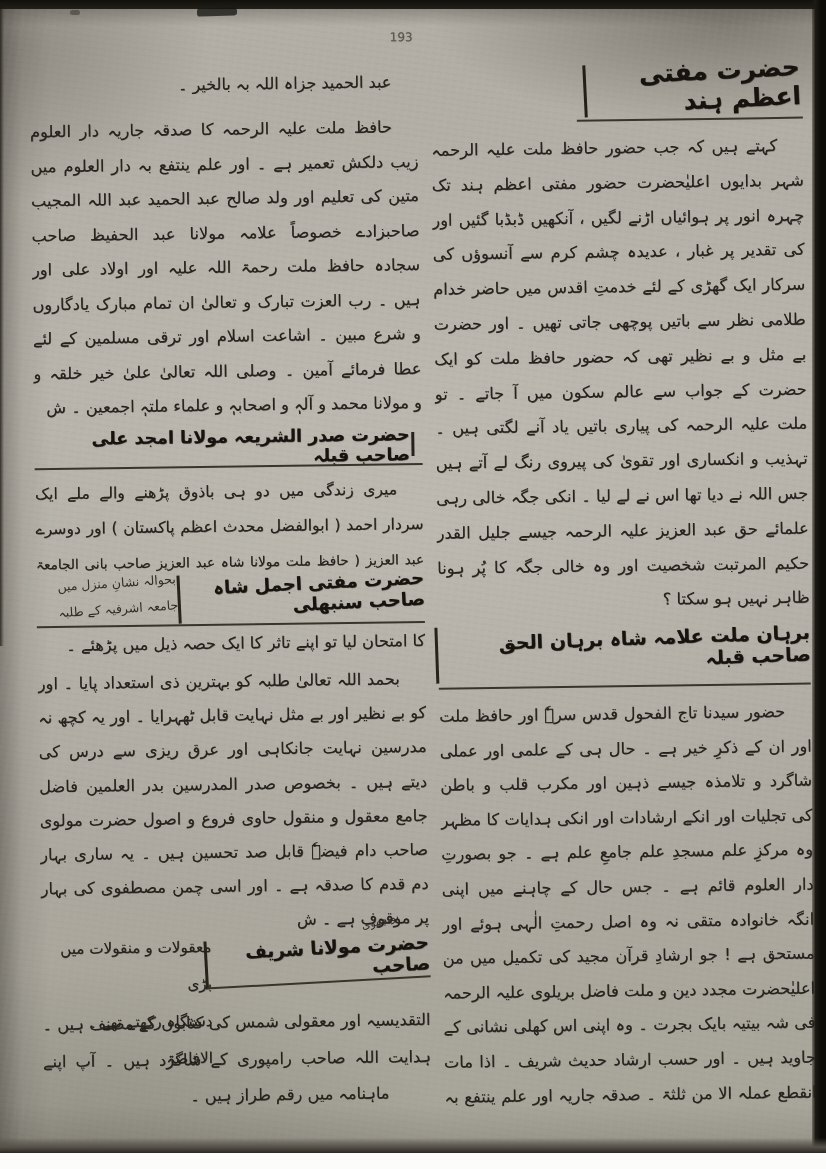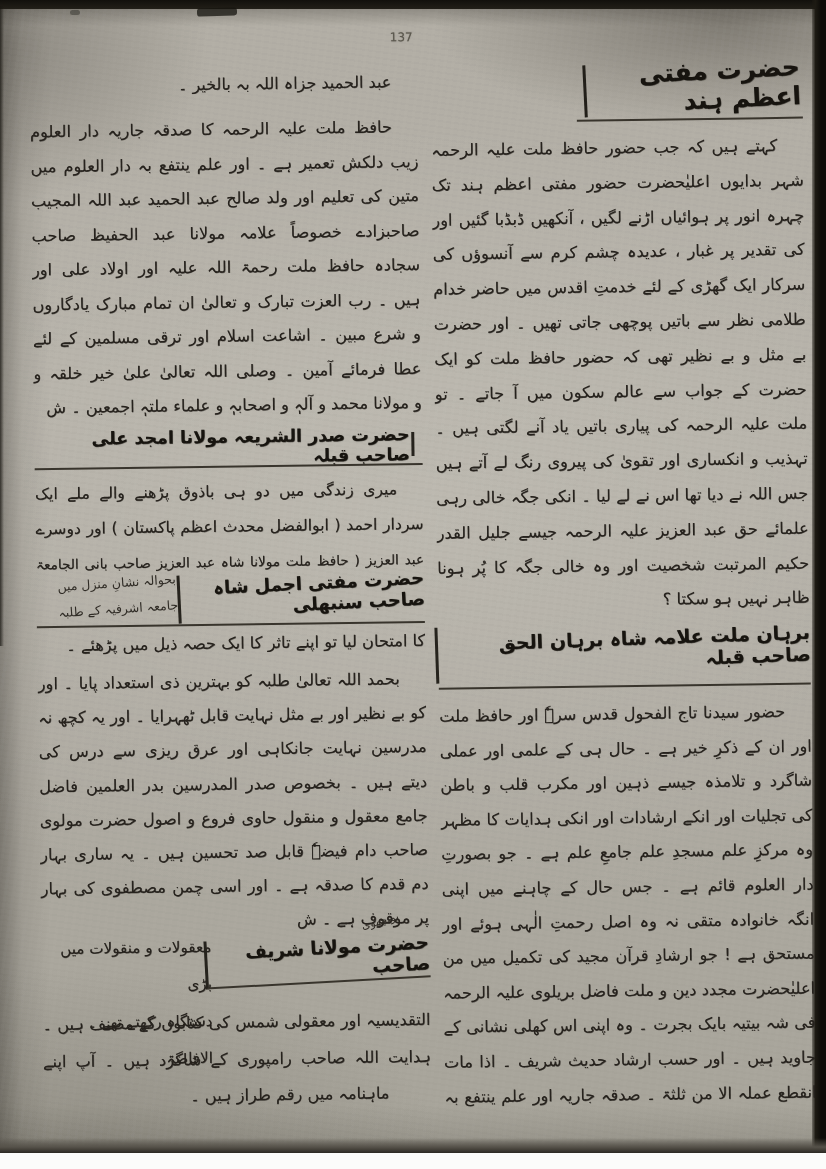--- a/index.html
+++ b/index.html
@@ -102,21 +102,21 @@
 
   <div class="frame" id="frame-top"></div>
   <div class="frame" id="frame-right"></div>
   <div class="frame" id="frame-left"></div>
   <div class="frame" id="edge-shadow"></div>
   <div class="frame" id="white-margin"></div>
   <div class="smudge" id="smudge-1"></div>
   <div class="smudge" id="smudge-2"></div>
 
   <div id="content">
-    <div id="page-number">137</div>
+    <div id="page-number">193</div>
 
     <div class="col" id="col-left">
       <div class="oneline" id="l-open">عبد الحمید جزاہ اللہ بہ بالخیر ۔</div>
 
       <div class="para" id="l-p1" style="--lh:34.5px">
           <div class="tline ind">حافظ ملت علیہ الرحمہ کا صدقہ جاریہ دار العلوم اشرفیہ دیدہ</div>
           <div class="tline">زیب دلکش تعمیر ہے ۔ اور علم ینتفع بہ دار العلوم میں علوم دین و شرع</div>
           <div class="tline">متین کی تعلیم اور ولد صالح عبد الحمید عبد اللہ المجیب الخبیر ۔ حافظ ملت کے</div>
           <div class="tline">صاحبزادے خصوصاً علامہ مولانا عبد الحفیظ صاحب جانشین صاحب</div>
           <div class="tline">سجادہ حافظ ملت رحمۃ اللہ علیہ اور اولاد علی اور روحانی شاگرد و تلامذہ</div>

